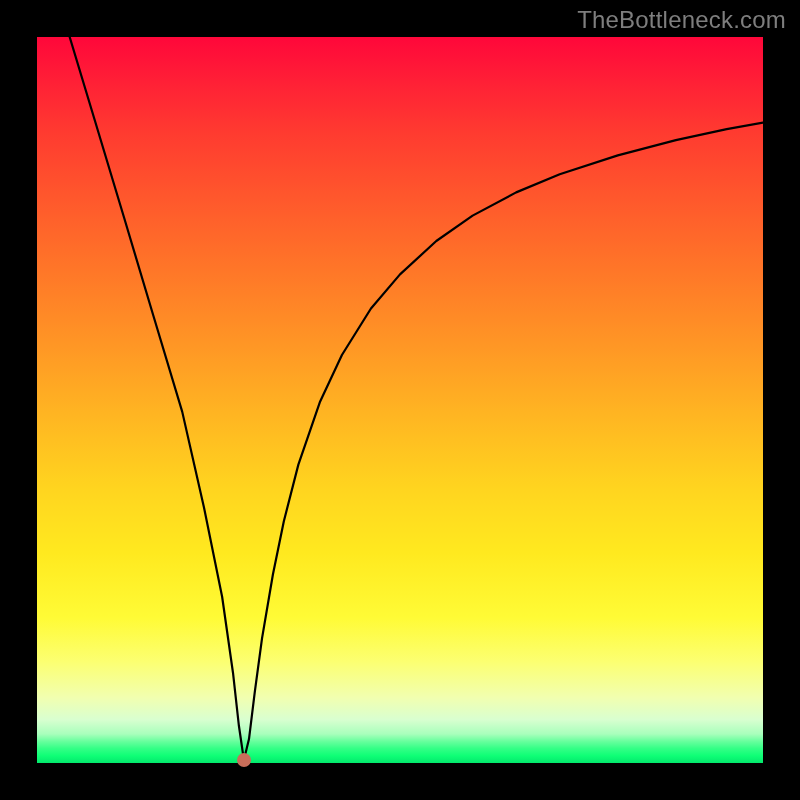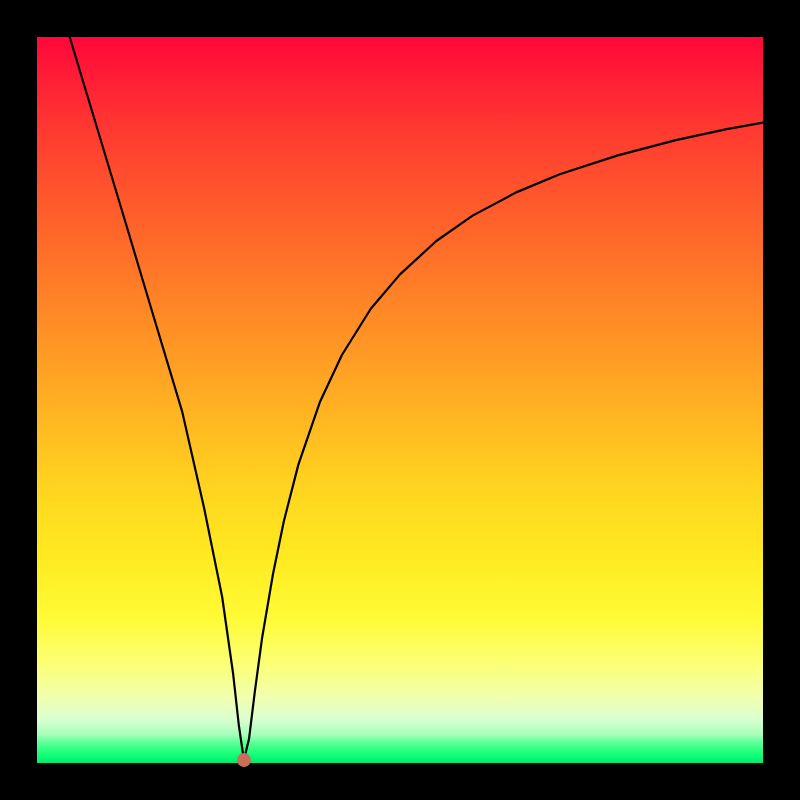--- a/index.html
+++ b/index.html
@@ -74,13 +74,14 @@
 
 <div class="frame">
 
   <div class="plot-area">
     <svg class="curve-svg" viewBox="0 0 726 726" preserveAspectRatio="none">
       <path id="curve-path" d="M32.67 0.00 L58.08 84.22 L87.12 180.77 L116.16 278.06 L145.20 374.62 L166.98 470.45 L185.13 559.75 L196.02 635.98 L201.83 688.25 L206.91 723.10 L211.99 702.04 L217.80 654.85 L225.06 601.13 L235.95 537.24 L246.84 484.24 L261.36 427.61 L283.14 364.45 L304.92 317.99 L333.96 271.52 L363.00 237.40 L399.30 204.01 L435.60 178.60 L479.16 155.36 L522.72 137.21 L580.80 118.34 L638.88 103.09 L689.70 92.20 L726.00 85.67" fill="none" stroke="#000000" stroke-width="2.2" stroke-linejoin="round" stroke-linecap="round"></path>
     </svg>
     <div class="marker" id="marker" style="left: 206.91px; top: 723.096px;"></div>
   </div>
 
+  <div class="watermark">TheBottleneck.com</div>
 </div>
 
 </body></html>

